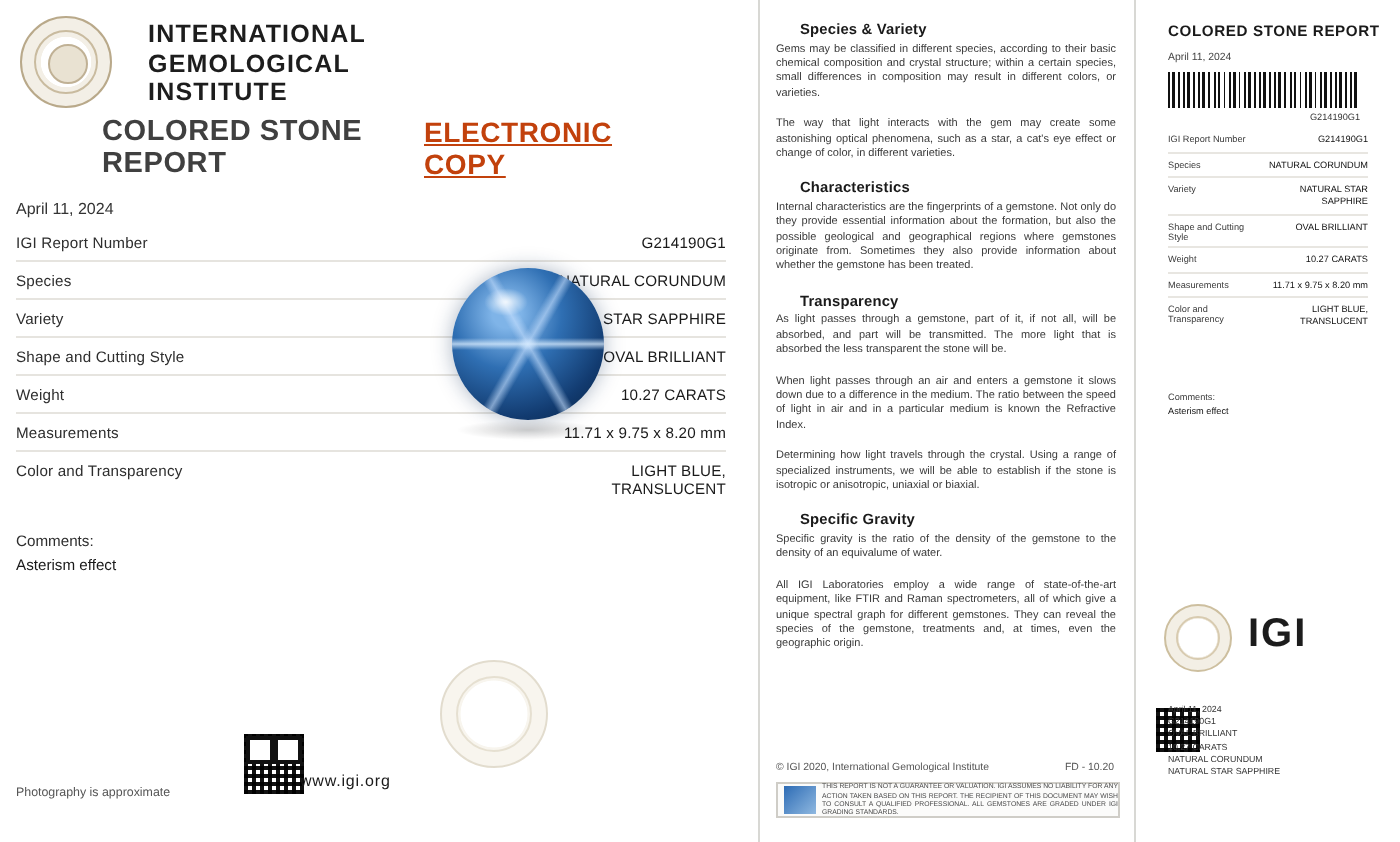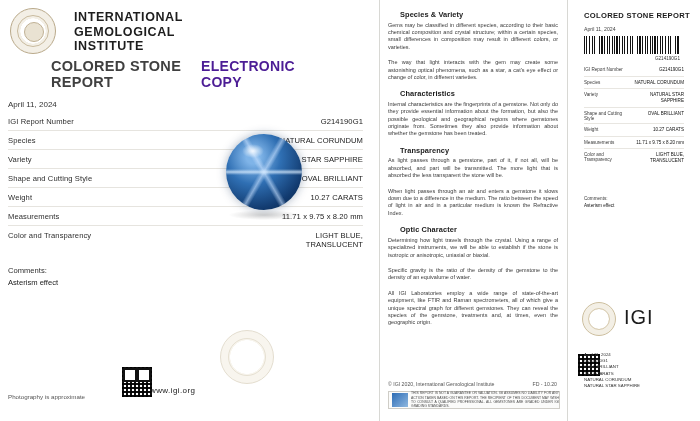--- a/index.html
+++ b/index.html
@@ -59,23 +59,23 @@
     position: absolute; left: 64px; top: 2px;
     font-size: 12.5px; font-weight: bold; letter-spacing: 0.6px;
     line-height: 14.5px; color: #1d1d1d;
   }
   .title-big {
     position: absolute; left: 8px; top: 58px; width: 180px;
     font-size: 14.5px; font-weight: bold; line-height: 16px;
     letter-spacing: 0.3px; color: #404040; margin-left: 43px;
   }
   .electronic-copy {
-    position: absolute; left: 201px; top: 58px; width: 170px;
+    position: absolute; left: 212px; top: 58px; width: 170px;
     font-size: 14px; font-weight: bold; line-height: 16px;
-    letter-spacing: 0.3px; color: #4c1d95;
+    letter-spacing: 0.3px; color: #c2410c; text-decoration: underline;
   }
   .issue-date {
     position: absolute; left: 8px; top: 100px;
     font-size: 8px; color: #333;
   }
 
   
   .data-table {
     position: absolute; left: 8px; top: 112px; width: 355px;
   }
@@ -252,21 +252,21 @@
     border-radius: 50%;
     border: 1px solid #cdbf9f;
     background: radial-gradient(circle at 50% 50%, #fff 0 42%, #f3efe5 43% 100%);
   }
   .r-seal:after {
     content: ""; position: absolute; left: 5px; top: 5px; right: 5px; bottom: 5px;
     border-radius: 50%; border: .7px solid #d8cbb0;
   }
   .r-igi {
     position: absolute; left: 56px; top: 306px;
-    font-size: 20px; font-weight: normal; letter-spacing: 1px; color: #1c1c1c;
+    font-size: 20px; font-weight: bold; letter-spacing: 1px; color: #1c1c1c;
   }
   .r-foot {
     position: absolute; left: 16px; top: 352px; width: 110px;
     font-size: 4.4px; line-height: 6.2px; color: #333;
   }
   .r-qr {
     position: absolute; left: 8px; top: 352px; width: 26px; height: 26px;
     background:
       repeating-linear-gradient(0deg, #111 0 2px, #fff 2px 4px),
       repeating-linear-gradient(90deg, #111 0 2px, #fff 2px 4px);
@@ -365,25 +365,25 @@
       <div>
         <div class="sec-h">Transparency</div>
         <div class="sec-p">As light passes through a gemstone, part of it, if not all, will be absorbed, and part will be transmitted. The more light that is absorbed the less transparent the stone will be.</div>
       </div>
 
       <div>
         <div class="sec-p">When light passes through an air and enters a gemstone it slows down due to a difference in the medium. The ratio between the speed of light in air and in a particular medium is known the Refractive Index.</div>
       </div>
 
       <div>
-        <div class="sec-h">Optic Character</div>
         <div class="sec-p">Determining how light travels through the crystal. Using a range of specialized instruments, we will be able to establish if the stone is isotropic or anisotropic, uniaxial or biaxial.</div>
       </div>
 
       <div>
+        <div class="sec-h">Specific Gravity</div>
         <div class="sec-p">Specific gravity is the ratio of the density of the gemstone to the density of an equivalume of water.</div>
         <div class="sec-p last">All IGI Laboratories employ a wide range of state-of-the-art equipment, like FTIR and Raman spectrometers, all of which give a unique spectral graph for different gemstones. They can reveal the species of the gemstone, treatments and, at times, even the geographic origin.</div>
       </div>
     </div>
 
     <div class="copy-note">© IGI 2020, International Gemological Institute</div>
     <div class="page-note">FD - 10.20</div>
 
     <div class="mid-footer">
       <div class="mf-logo"></div>

